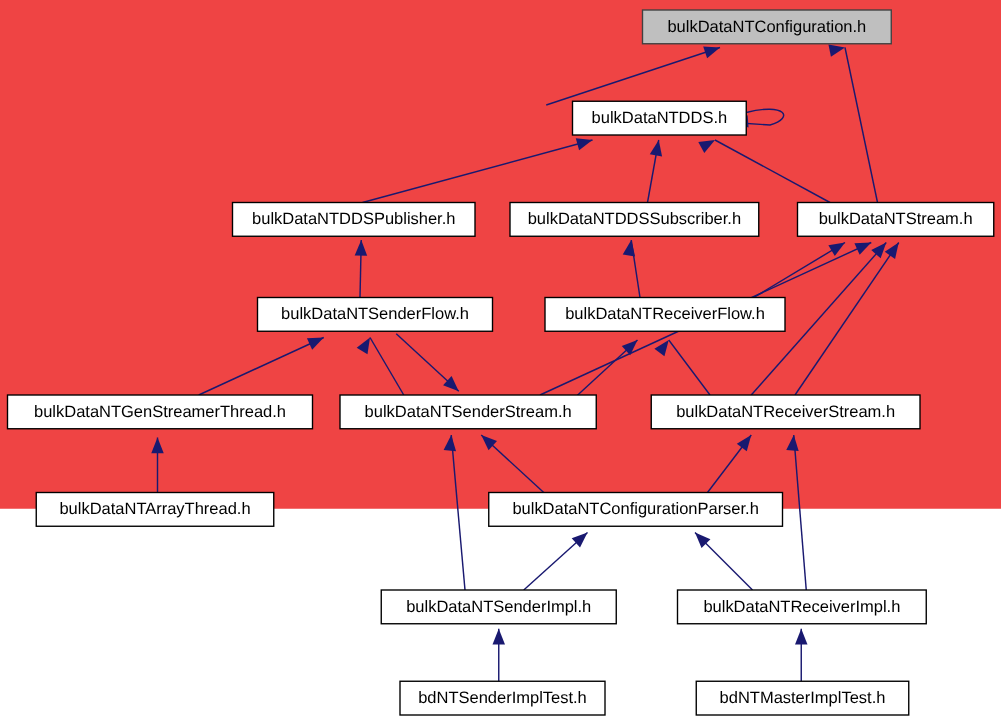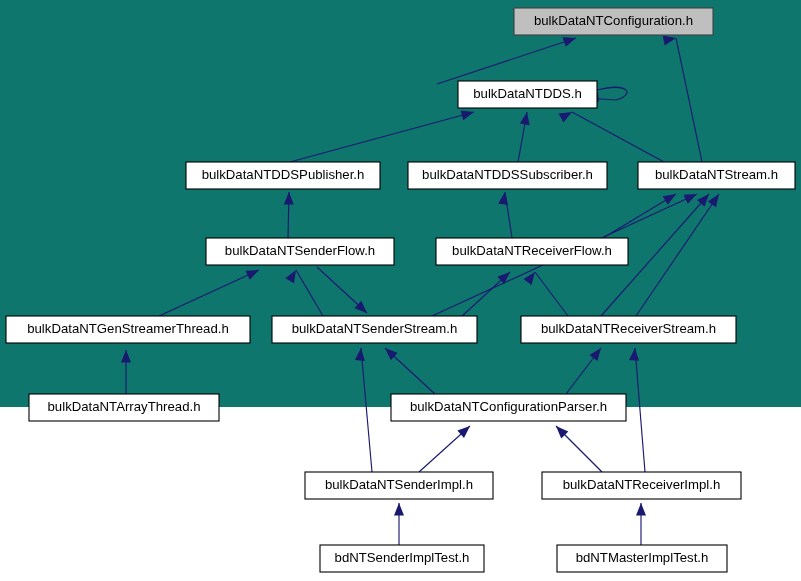--- a/index.html
+++ b/index.html
@@ -10,21 +10,21 @@
   body {
     width: 801px;
     height: 581px;
     font-family: "Liberation Sans", sans-serif;
     overflow: hidden;
   }
   #graph-root {
     position: relative;
     width: 801px;
     height: 407px;
-    background: #0f766e;
+    background: #ef4444;
   }
   svg#graph-svg {
     position: absolute;
     top: 0;
     left: 0;
     width: 801px;
     height: 581px;
     display: block;
   }
   .node-box {

